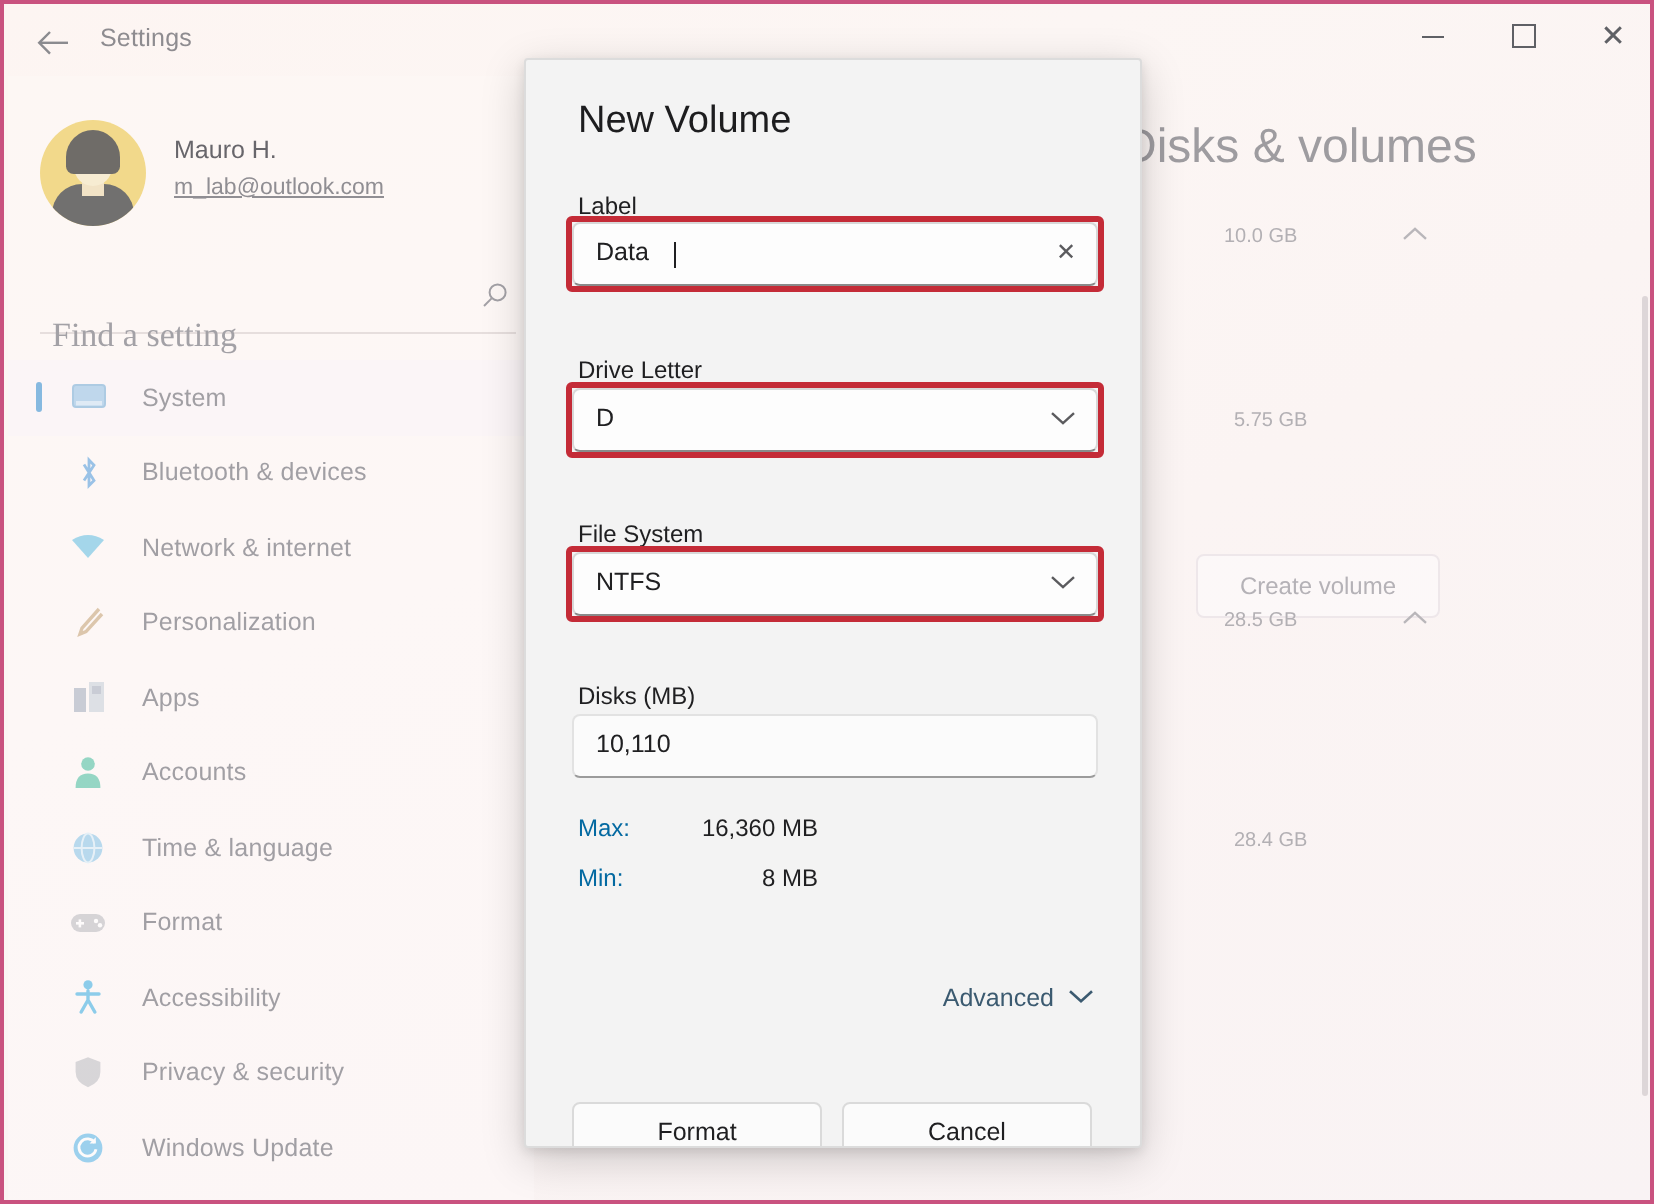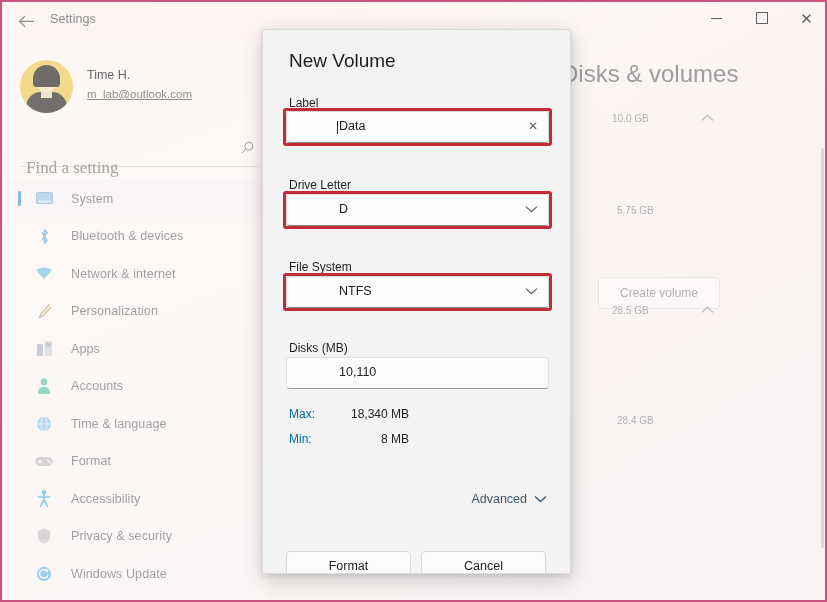--- a/index.html
+++ b/index.html
@@ -265,21 +265,20 @@
     border: 1px solid #d8d8d8;
     border-bottom: 1px solid #8a8a8a;
     border-radius: 4px;
     box-sizing: border-box;
   }
   .field-box .value {
     position: absolute;
     left: 11px; top: 7px;
     font-size: 12.5px;
     color: #202022;
-    margin-left: 41px;
   }
   .field-box .trailing {
     position: absolute;
     right: 10px; top: 7px;
     font-size: 12px;
     color: #5b5b5e;
   }
   .redhl {
     position: absolute;
     border: 3px solid #c42b37;
@@ -364,21 +363,21 @@
 
   <div id="sidebar">
 
     <div id="account-block">
       <div id="avatar">
         <div class="body"></div>
         <div class="neck"></div>
         <div class="face"></div>
         <div class="hair"></div>
       </div>
-      <div id="account-name">Time H.</div>
+      <div id="account-name">Mauro H.</div>
       <div id="account-email">m_lab@outlook.com</div>
     </div>
 
     <div id="search-box">
       <div id="search-placeholder">Find a setting</div>
       <div id="search-icon">
         <svg width="13" height="13" viewBox="0 0 13 13" aria-hidden="true">
           <circle cx="5.2" cy="5.2" r="4" fill="none" stroke="#a3a1a6" stroke-width="1"></circle>
           <path d="M8.2 8.2 L12 12" stroke="#a3a1a6" stroke-width="1" fill="none"></path>
         </svg>
@@ -562,21 +561,21 @@
       </span>
     </div>
     <div class="redhl" style="left:20px; top:243px; width:269px; height:38px;"></div>
 
     <div class="field-label" style="top:311px;">Disks (MB)</div>
     <div class="field-box" style="top:327px; background:#fbfbfb; border-color:#e2e2e2; border-bottom-color:#9b9b9b;">
       <span class="value">10,110</span>
     </div>
 
     <div class="minmax-key" style="top:377px;">Max:</div>
-    <div class="minmax-val" style="top:377px;">18,340 MB</div>
+    <div class="minmax-val" style="top:377px;">16,360 MB</div>
     <div class="minmax-key" style="top:402px;">Min:</div>
     <div class="minmax-val" style="top:402px;">8 MB</div>
 
     <div id="advanced-link">
       <span>Advanced</span>
       <span id="advanced-chevron">
         <svg width="13" height="8" viewBox="0 0 13 8">
             <path d="M1 1.6 L6.5 6.6 L12 1.6" fill="none" stroke="#3b5a70" stroke-width="1.3"></path>
           </svg>
       </span>

